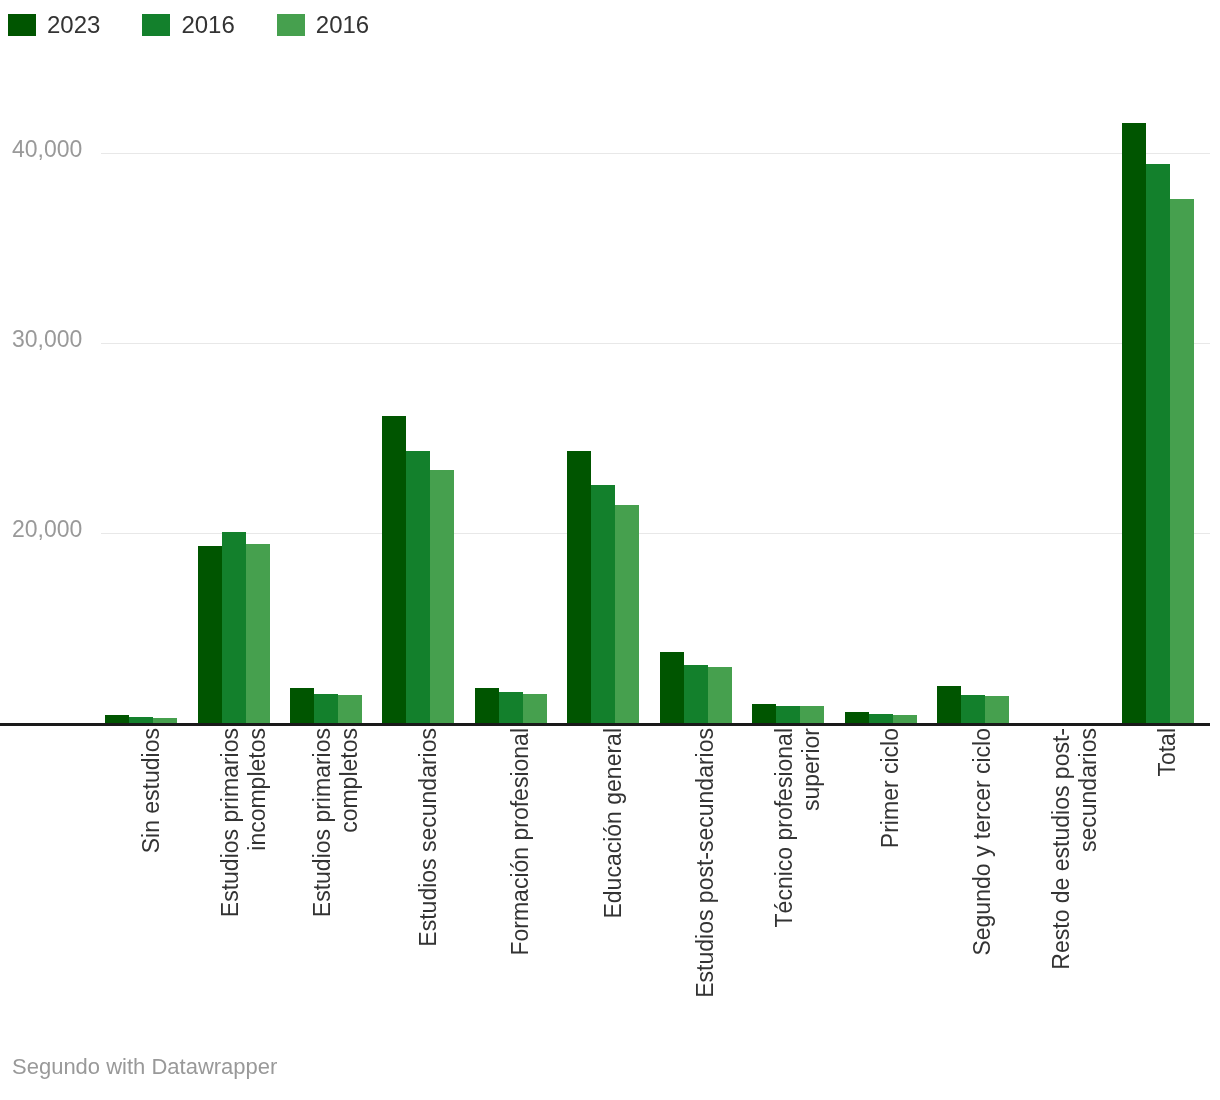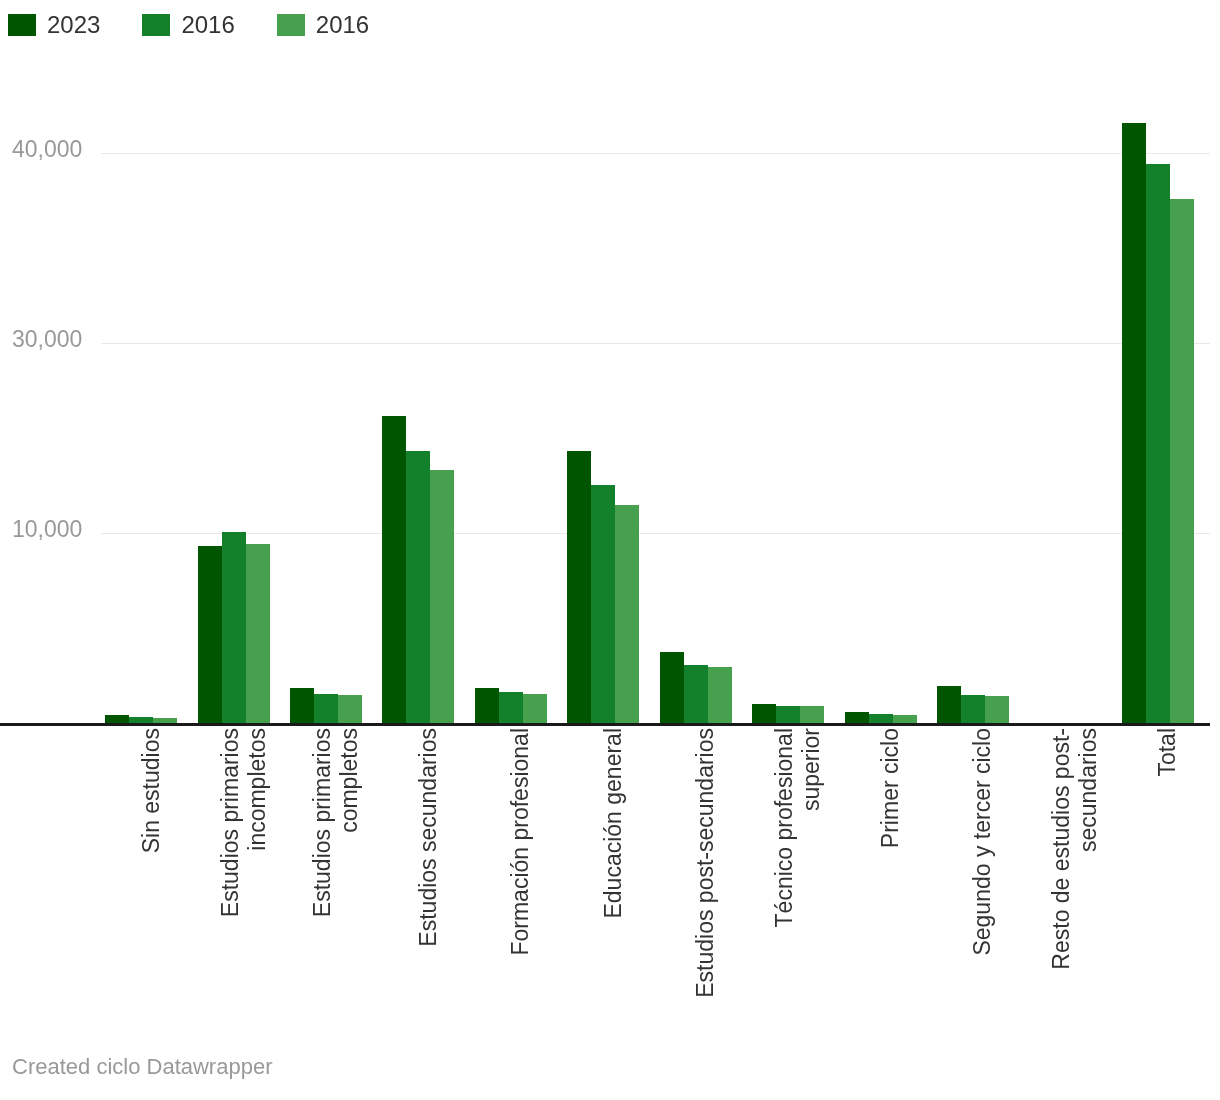--- a/index.html
+++ b/index.html
@@ -146,21 +146,21 @@
 
 <div id="plot">
   <div id="gridlines">
       <div class="gridline" style="top: 93px;"></div>
       <div class="gridline" style="top: 283px;"></div>
       <div class="gridline" style="top: 473px;"></div>
     </div>
   <div id="yticks">
       <div class="ytick-label" style="top: 78px;">40,000</div>
       <div class="ytick-label" style="top: 268px;">30,000</div>
-      <div class="ytick-label" style="top: 458px;">10,000</div>
+      <div class="ytick-label" style="top: 458px;">20,000</div>
     </div>
   <div id="bars-layer">
       <div class="bar-group" style="left: 105.208px; width: 72px;">
         <div class="bar" title="2023: 420" style="left: 0px; width: 24px; height: 7.98px; background: rgb(0, 85, 0);"></div>
         <div class="bar" title="2024: 320" style="left: 24px; width: 24px; height: 6.08px; background: rgb(19, 128, 44);"></div>
         <div class="bar" title="2025: 260" style="left: 48px; width: 24px; height: 4.94px; background: rgb(70, 160, 78);"></div>
       </div>
       <div class="bar-group" style="left: 197.625px; width: 72px;">
         <div class="bar" title="2023: 9320" style="left: 0px; width: 24px; height: 177.08px; background: rgb(0, 85, 0);"></div>
         <div class="bar" title="2024: 10050" style="left: 24px; width: 24px; height: 190.95px; background: rgb(19, 128, 44);"></div>
@@ -228,13 +228,13 @@
     <div class="xlabel" style="left: 507.375px; top: 0px; transform: rotate(-90deg) translateX(-100%); transform-origin: left top;"><div>Formación profesional</div></div>
     <div class="xlabel" style="left: 599.792px; top: 0px; transform: rotate(-90deg) translateX(-100%); transform-origin: left top;"><div>Educación general</div></div>
     <div class="xlabel" style="left: 692.208px; top: 0px; transform: rotate(-90deg) translateX(-100%); transform-origin: left top;"><div>Estudios post-secundarios</div></div>
     <div class="xlabel" style="left: 771.125px; top: 0px; transform: rotate(-90deg) translateX(-100%); transform-origin: left top;"><div>Técnico profesional</div><div>superior</div></div>
     <div class="xlabel" style="left: 877.042px; top: 0px; transform: rotate(-90deg) translateX(-100%); transform-origin: left top;"><div>Primer ciclo</div></div>
     <div class="xlabel" style="left: 969.458px; top: 0px; transform: rotate(-90deg) translateX(-100%); transform-origin: left top;"><div>Segundo y tercer ciclo</div></div>
     <div class="xlabel" style="left: 1048.38px; top: 0px; transform: rotate(-90deg) translateX(-100%); transform-origin: left top;"><div>Resto de estudios post-</div><div>secundarios</div></div>
     <div class="xlabel" style="left: 1154.29px; top: 0px; transform: rotate(-90deg) translateX(-100%); transform-origin: left top;"><div>Total</div></div>
   </div>
 
-<div id="footer">Created ciclo Datawrapper</div>
+<div id="footer">Segundo with Datawrapper</div>
 
 </body></html>

